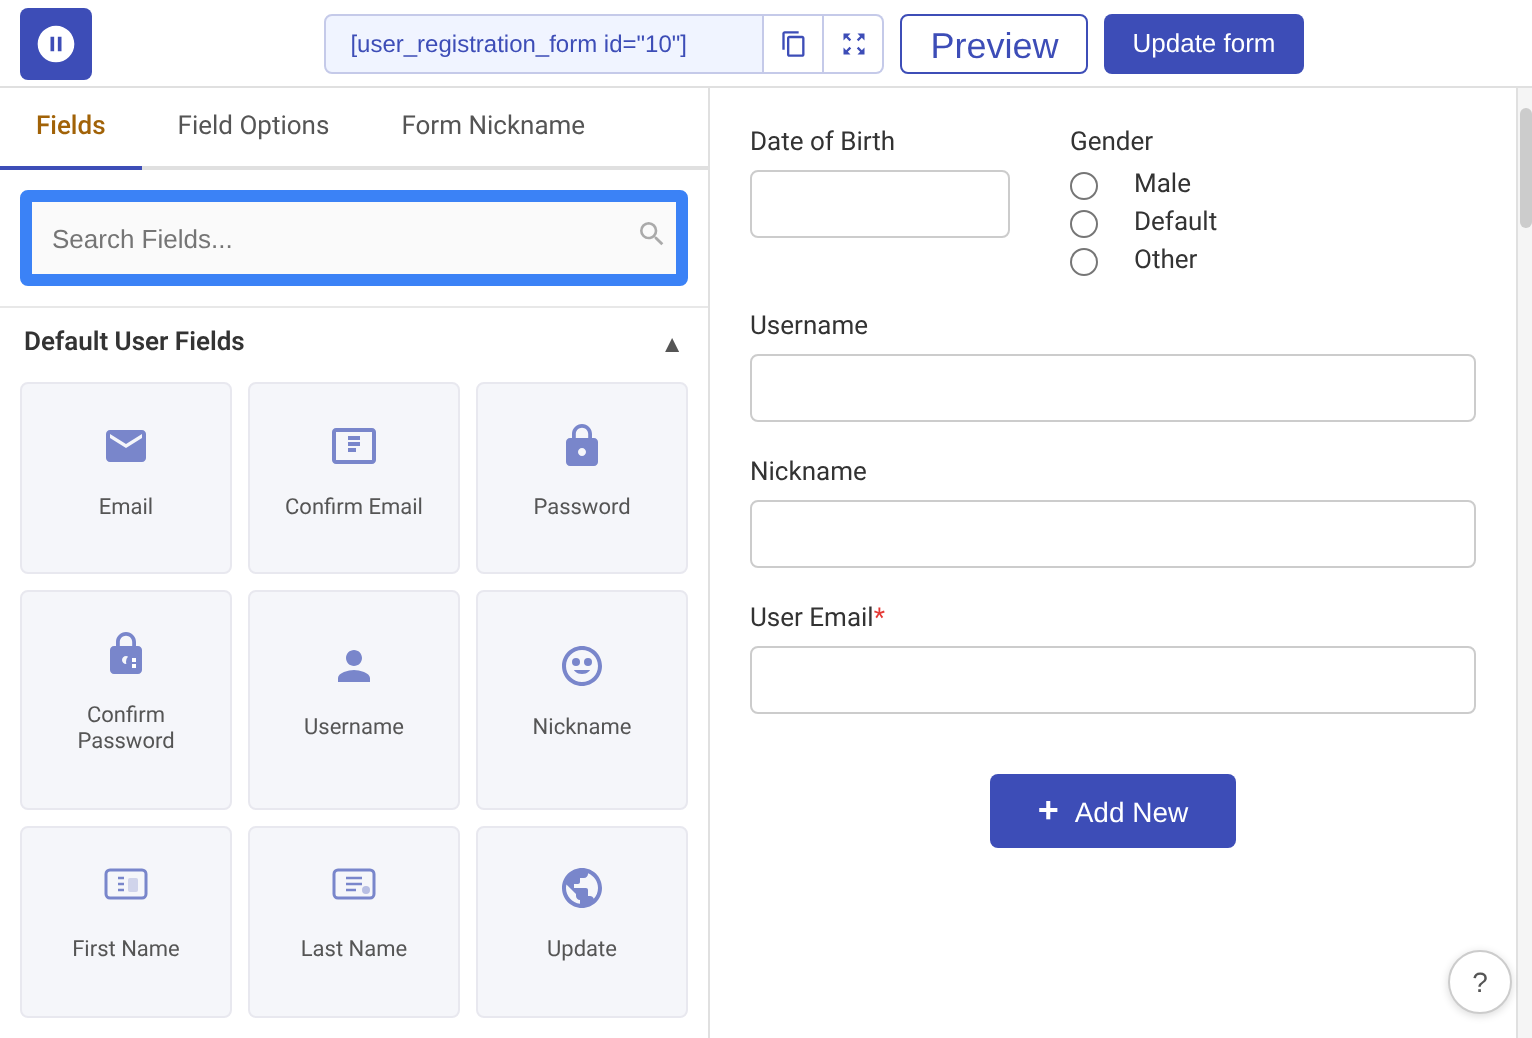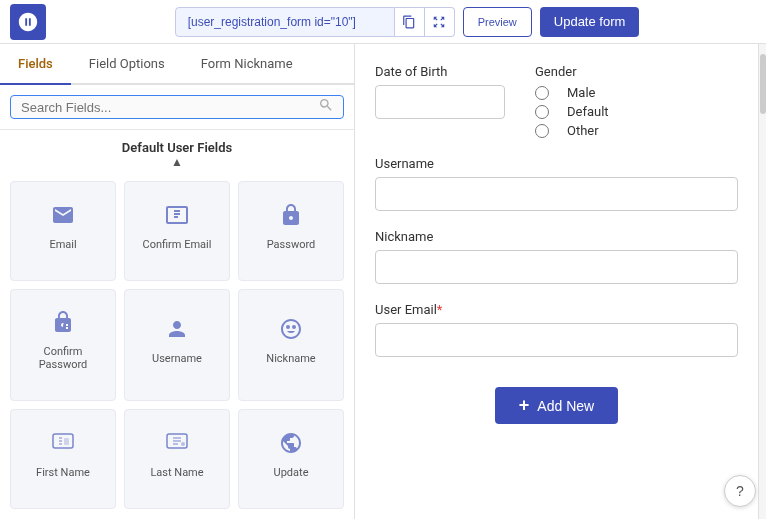--- a/index.html
+++ b/index.html
@@ -69,21 +69,21 @@
     .btn-expand { border-left: none; border-radius: 0 4px 4px 0; }
     .btn-preview {
       margin-left: 8px;
       padding: 5px 14px;
       height: 30px;
       border: 1px solid #3d4db7;
       background: #fff;
       color: #3d4db7;
       border-radius: 4px;
       cursor: pointer;
-      font-size: 11px;
+      font-size: 18px;
     }
     .btn-update {
       margin-left: 8px;
       padding: 5px 14px;
       height: 30px;
       border: none;
       background: #3d4db7;
       color: #fff;
       border-radius: 4px;
       cursor: pointer;
@@ -130,22 +130,22 @@
 
     
     .search-box {
       padding: 10px 10px;
       border-bottom: 1px solid #e8e8e8;
       flex-shrink: 0;
       position: relative;
     }
     .search-input {
       width: 100%;
-      height: 24px;
-      border: 1px solid #3b82f6;
+      height: 48px;
+      border: 6px solid #3b82f6;
       border-radius: 4px;
       padding: 0 32px 0 10px;
       font-size: 13px;
       color: #b91c1c;
       outline: none;
       background: #fafafa;
     }
     .search-icon {
       position: absolute;
       right: 20px;
@@ -158,21 +158,20 @@
     
     .section-header {
       display: flex;
       align-items: center;
       justify-content: space-between;
       padding: 10px 12px 8px;
       font-weight: 600;
       font-size: 13px;
       color: #333;
       flex-shrink: 0;
-      flex-direction: column;
     }
     .section-header .arrow { color: #555; font-size: 12px; }
 
     
     .fields-grid {
       display: grid;
       grid-template-columns: repeat(3, 1fr);
       gap: 8px;
       padding: 4px 10px 10px;
       overflow-y: auto;

